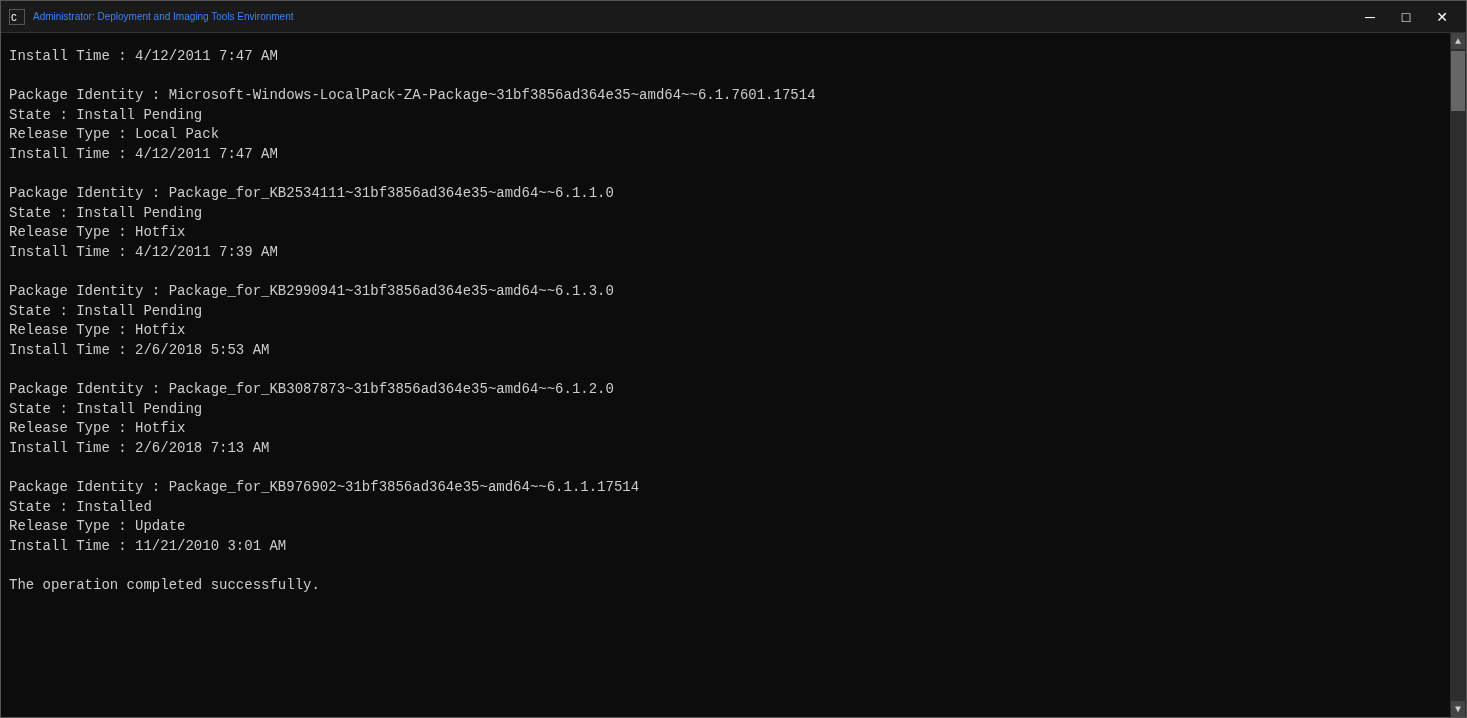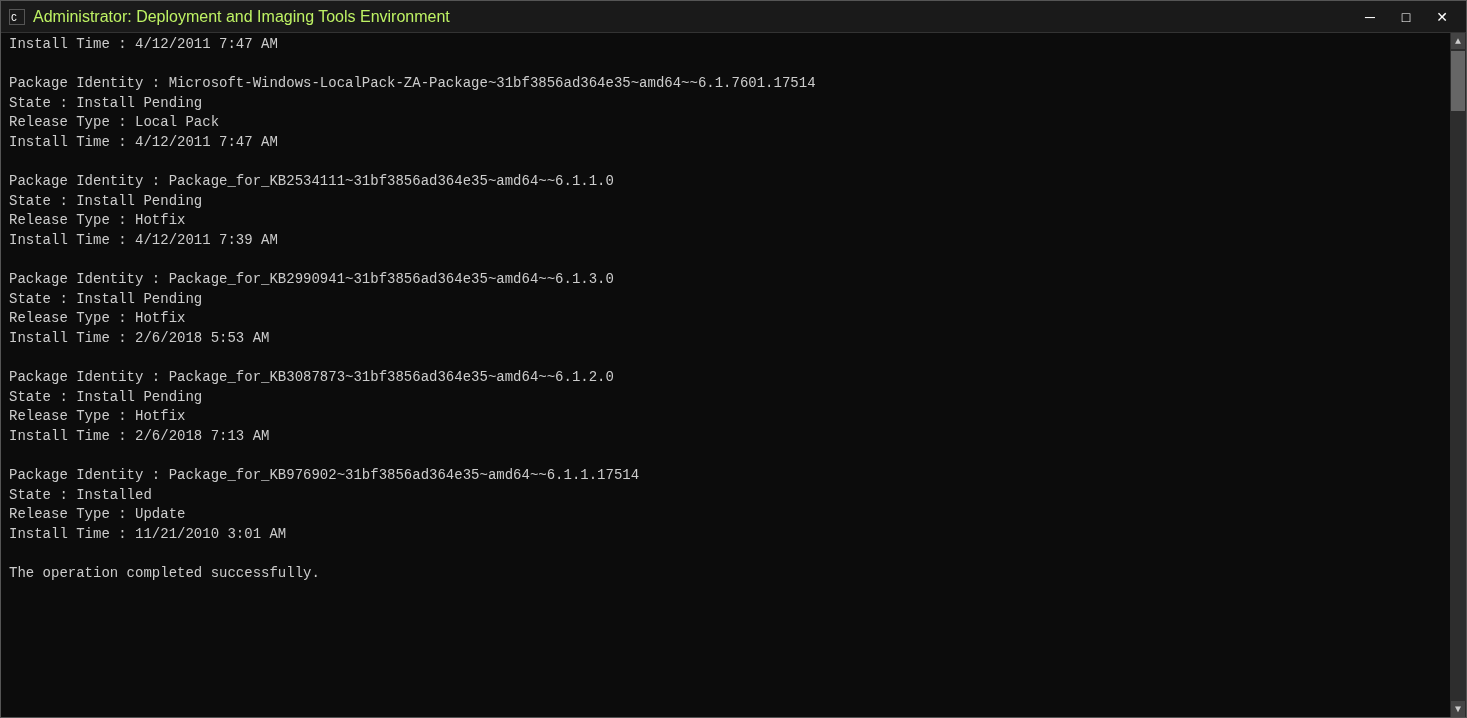--- a/index.html
+++ b/index.html
@@ -46,23 +46,23 @@
       height: 16px;
       background: #555;
       display: flex;
       align-items: center;
       justify-content: center;
       font-size: 10px;
       color: white;
     }
 
     .title-text {
-      color: #bef264;
+      color: #3b82f6;
       font-family: 'Segoe UI', Arial, sans-serif;
-      font-size: 16px;
+      font-size: 10px;
     }
 
     .title-bar-controls {
       display: flex;
       gap: 4px;
     }
 
     .title-btn {
       width: 32px;
       height: 20px;
@@ -80,21 +80,21 @@
     .console-body {
       flex: 1;
       background: #0c0c0c;
       display: flex;
       overflow: hidden;
     }
 
     .console-content {
       flex: 1;
       overflow: hidden;
-      padding: 2px 8px;
+      padding: 14px 8px;
     }
 
     .console-text {
       color: #cccccc;
       font-family: 'Courier New', Courier, monospace;
       font-size: 14px;
       line-height: 1.4;
       white-space: pre;
     }
 

